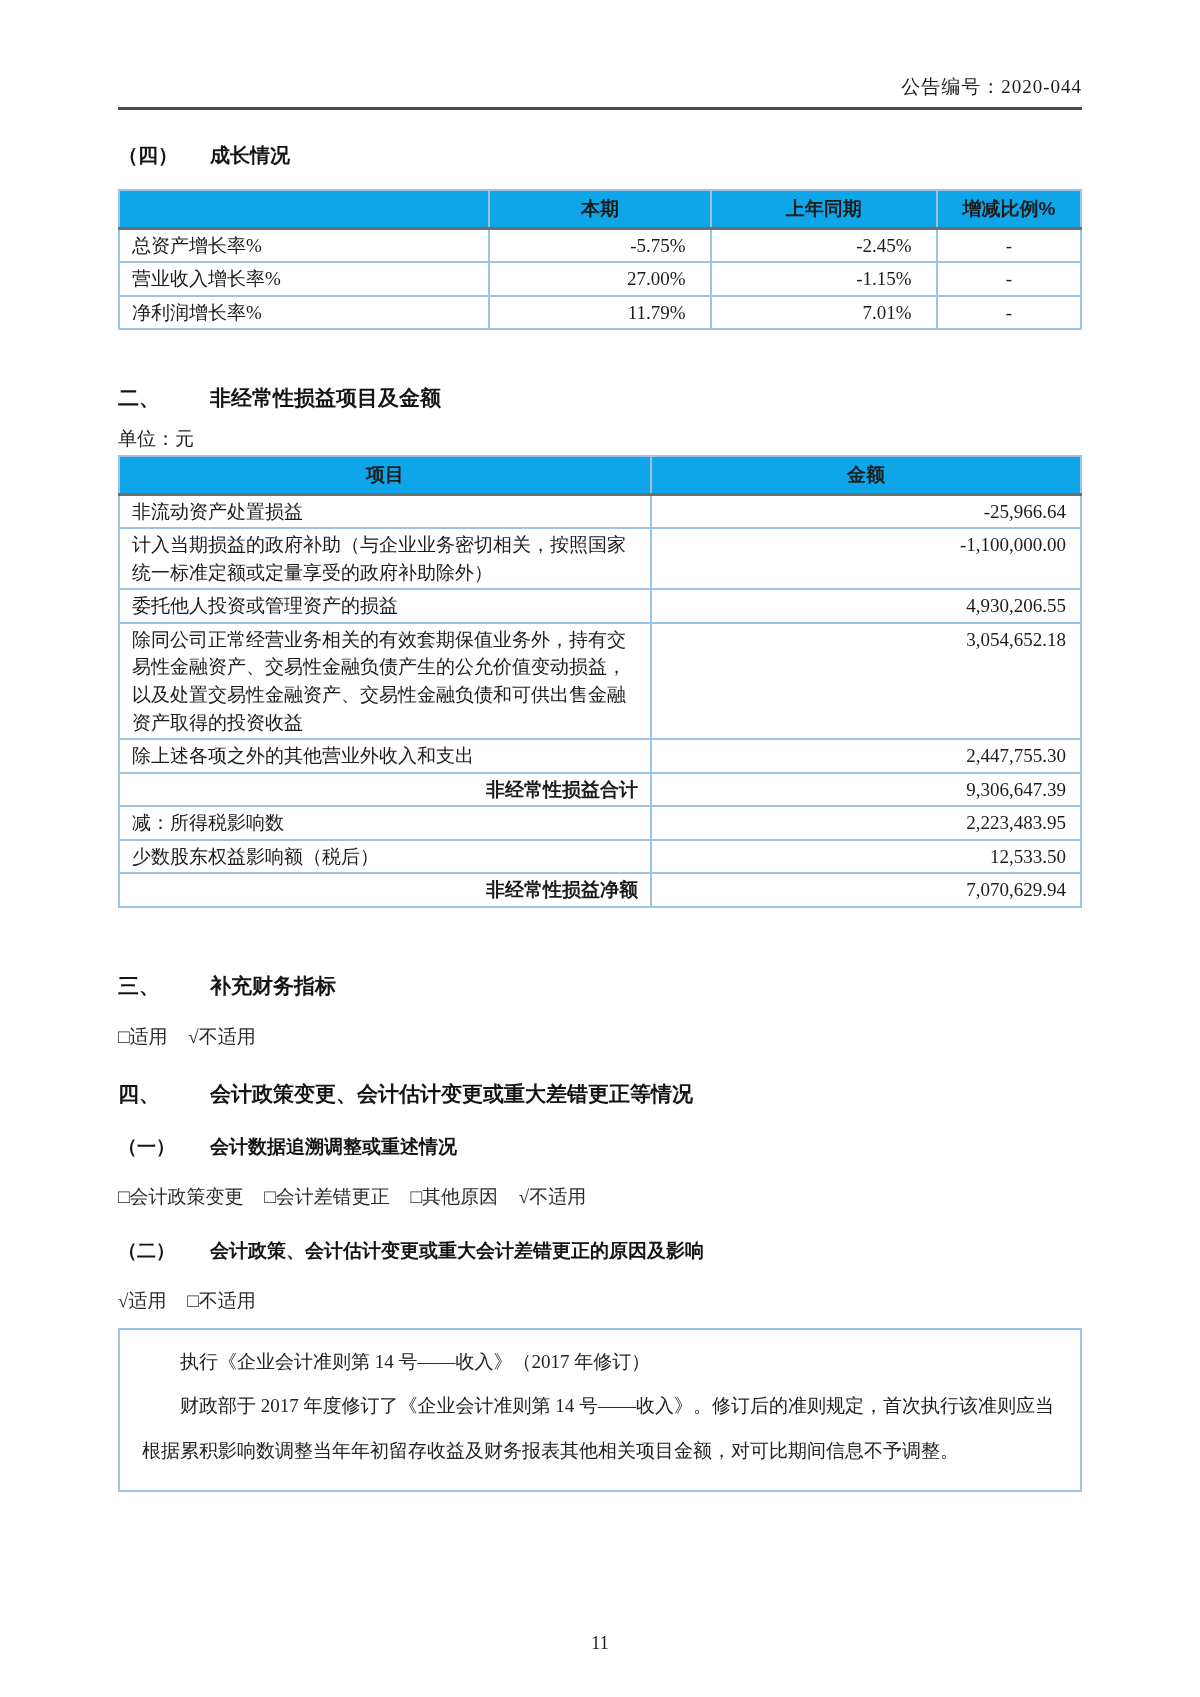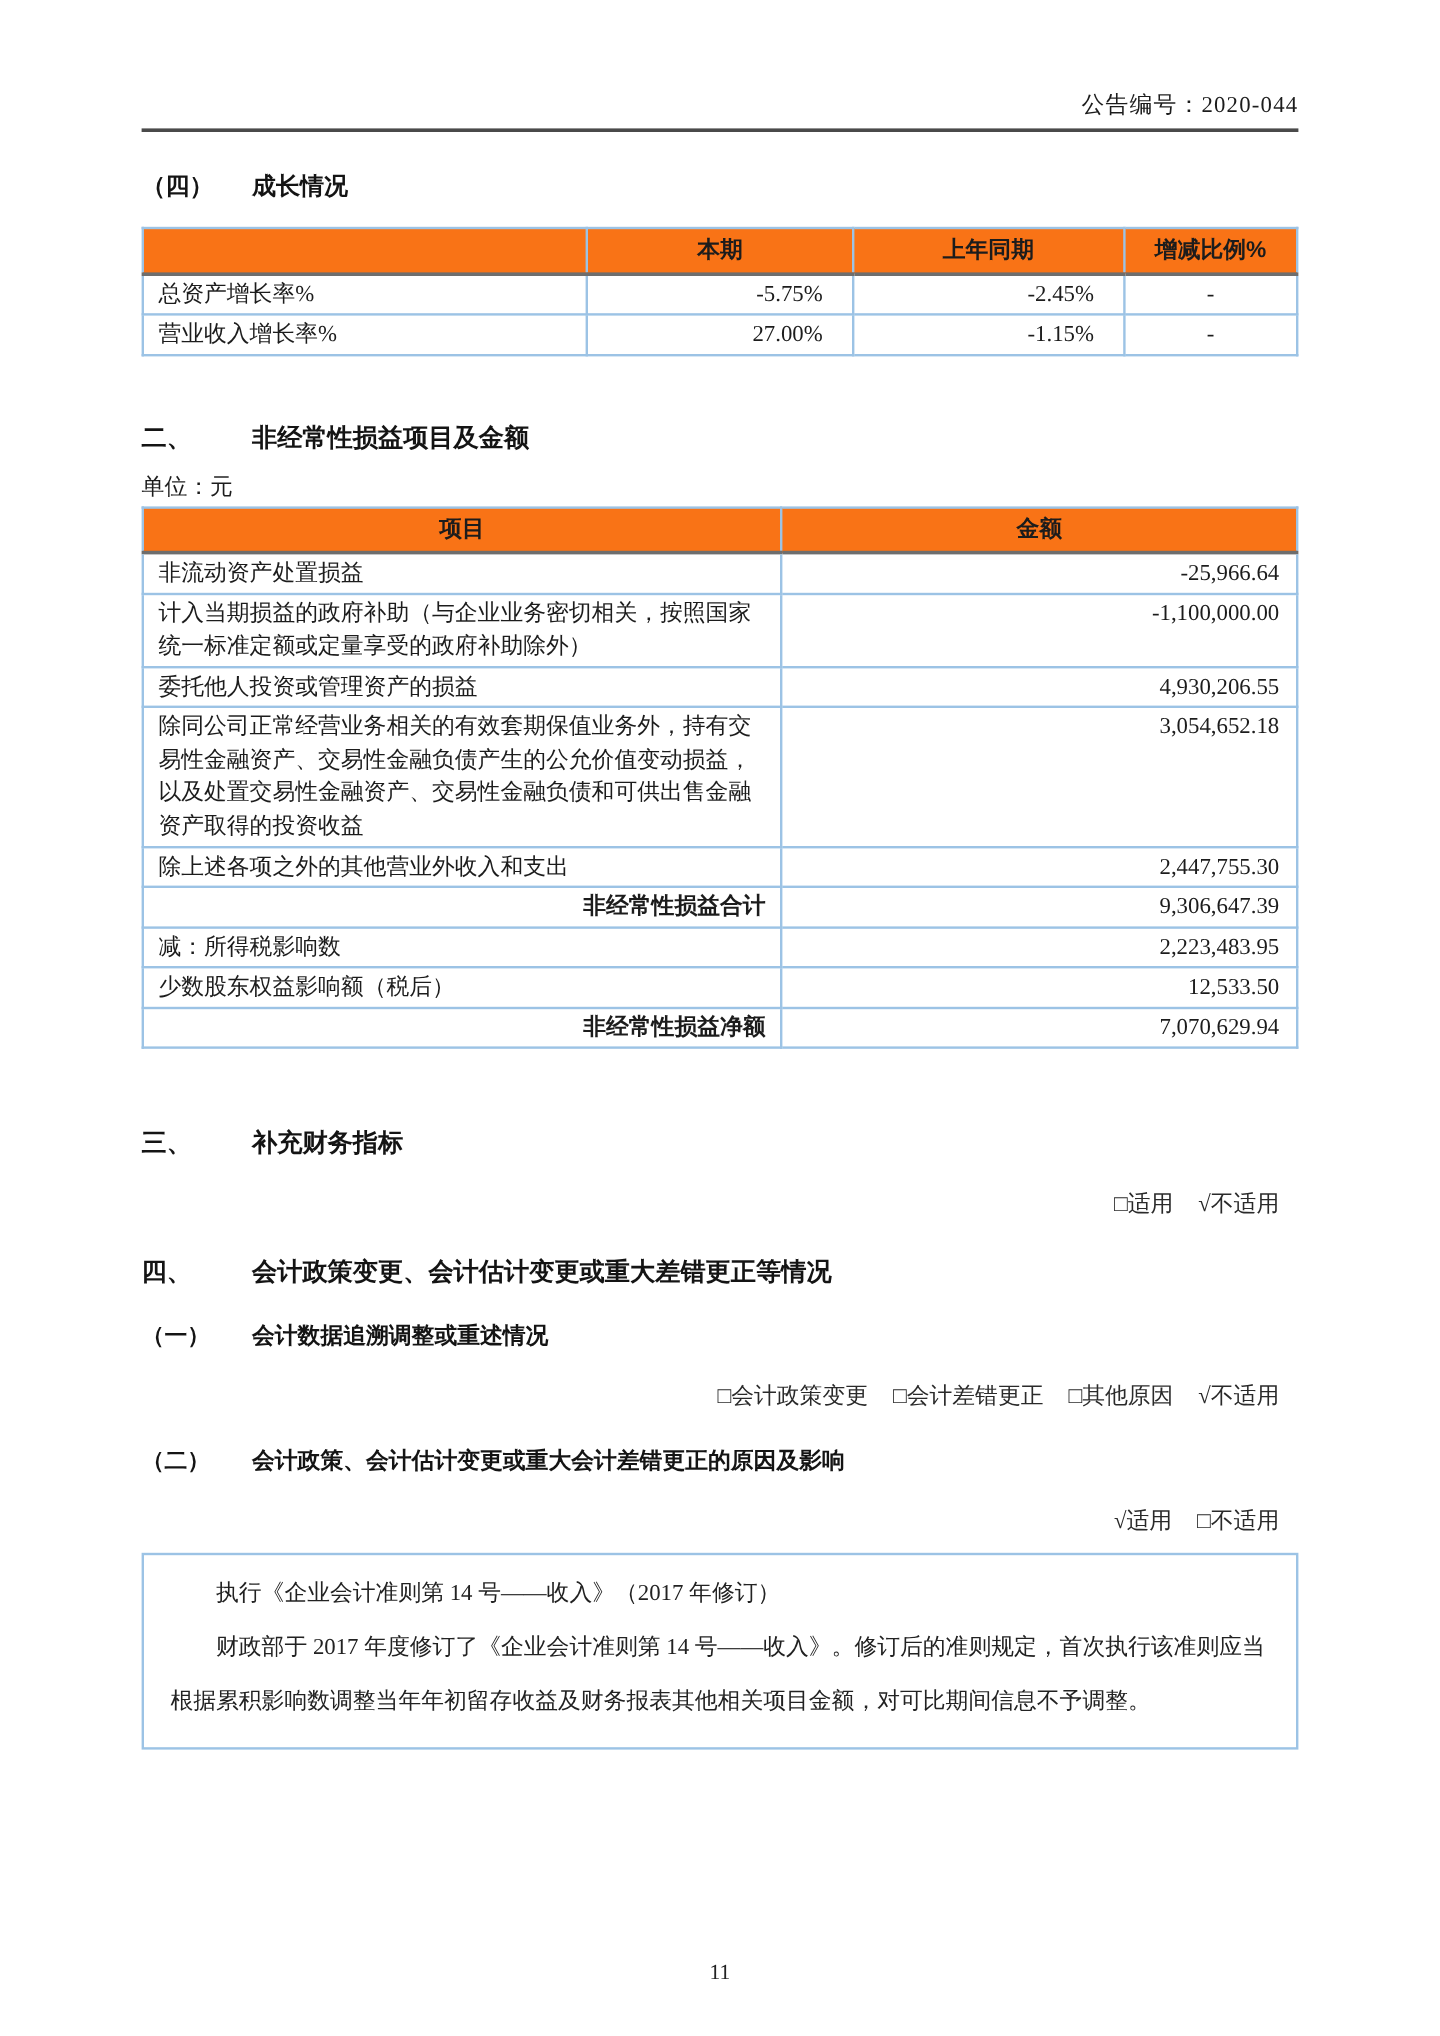--- a/index.html
+++ b/index.html
@@ -24,39 +24,39 @@
   .h-num{width:92px;flex-shrink:0;}
 
   table{width:100%;border-collapse:collapse;table-layout:fixed;}
   td,th{
     border:2px solid #9cc3e5;
     font-size:19px;line-height:1.45;
     padding:2px 12px;vertical-align:middle;
     word-break:break-all;
   }
   thead th{
-    background:#f97316;
+    background:#0ea5e9;
     border-bottom:3px solid #6e6e6e;
     font-family:"Liberation Sans","DejaVu Sans",sans-serif;
     font-weight:bold;text-align:center;padding:4px 12px;
   }
   .cell-label{text-align:left;font-family:Liberation Serif, serif;}
   .cell-num{text-align:right;padding-right:24px;}
   .cell-dash{text-align:center;}
   .t2 .cell-amount{text-align:right;vertical-align:top;padding-right:14px;margin-top:40px;}
   .t2 tr.total-row .cell-label{
     text-align:right;font-weight:bold;
     font-family:"Liberation Sans","DejaVu Sans",sans-serif;
   }
 
   .growth-table{margin-top:20px;}
   .sec2-head{margin-top:54px;}
   .unit-note{text-align:left;font-size:19px;margin-top:14px;margin-bottom:3px;}
   .sec3-head{margin-top:64px;}
-  .check-line{margin-top:24px;font-size:19px;color:#2a2a2a;text-align:right;}
+  .check-line{margin-top:24px;font-size:19px;color:#2a2a2a;}
   .check-line span{margin-right:16px;}
   .sec4-head{margin-top:30px;}
   .part-head{margin-top:26px;font-size:19px;}
   .part2-head{margin-top:28px;}
   .note-box{
     border:2px solid #9cc3e5;margin-top:14px;
     padding:10px 22px 16px 22px;
     font-size:19px;line-height:2.35;color:#222;
   }
   .note-box p{margin:0;text-indent:2em;font-family:Liberation Serif, serif;}
@@ -100,20 +100,26 @@
           <td class="cell-num">-5.75%</td>
           <td class="cell-num">-2.45%</td>
           <td class="cell-dash">-</td>
         </tr>
         <tr>
           <td class="cell-label">营业收入增长率%</td>
           <td class="cell-num">27.00%</td>
           <td class="cell-num">-1.15%</td>
           <td class="cell-dash">-</td>
         </tr>
+        <tr>
+          <td class="cell-label">净利润增长率%</td>
+          <td class="cell-num">11.79%</td>
+          <td class="cell-num">7.01%</td>
+          <td class="cell-dash">-</td>
+        </tr>
       </tbody>
     </table>
 
     <div class="h-main sec2-head">
       <span class="h-num">二、</span>
       <span>非经常性损益项目及金额</span>
     </div>
 
     <div class="unit-note">单位：元</div>
 

